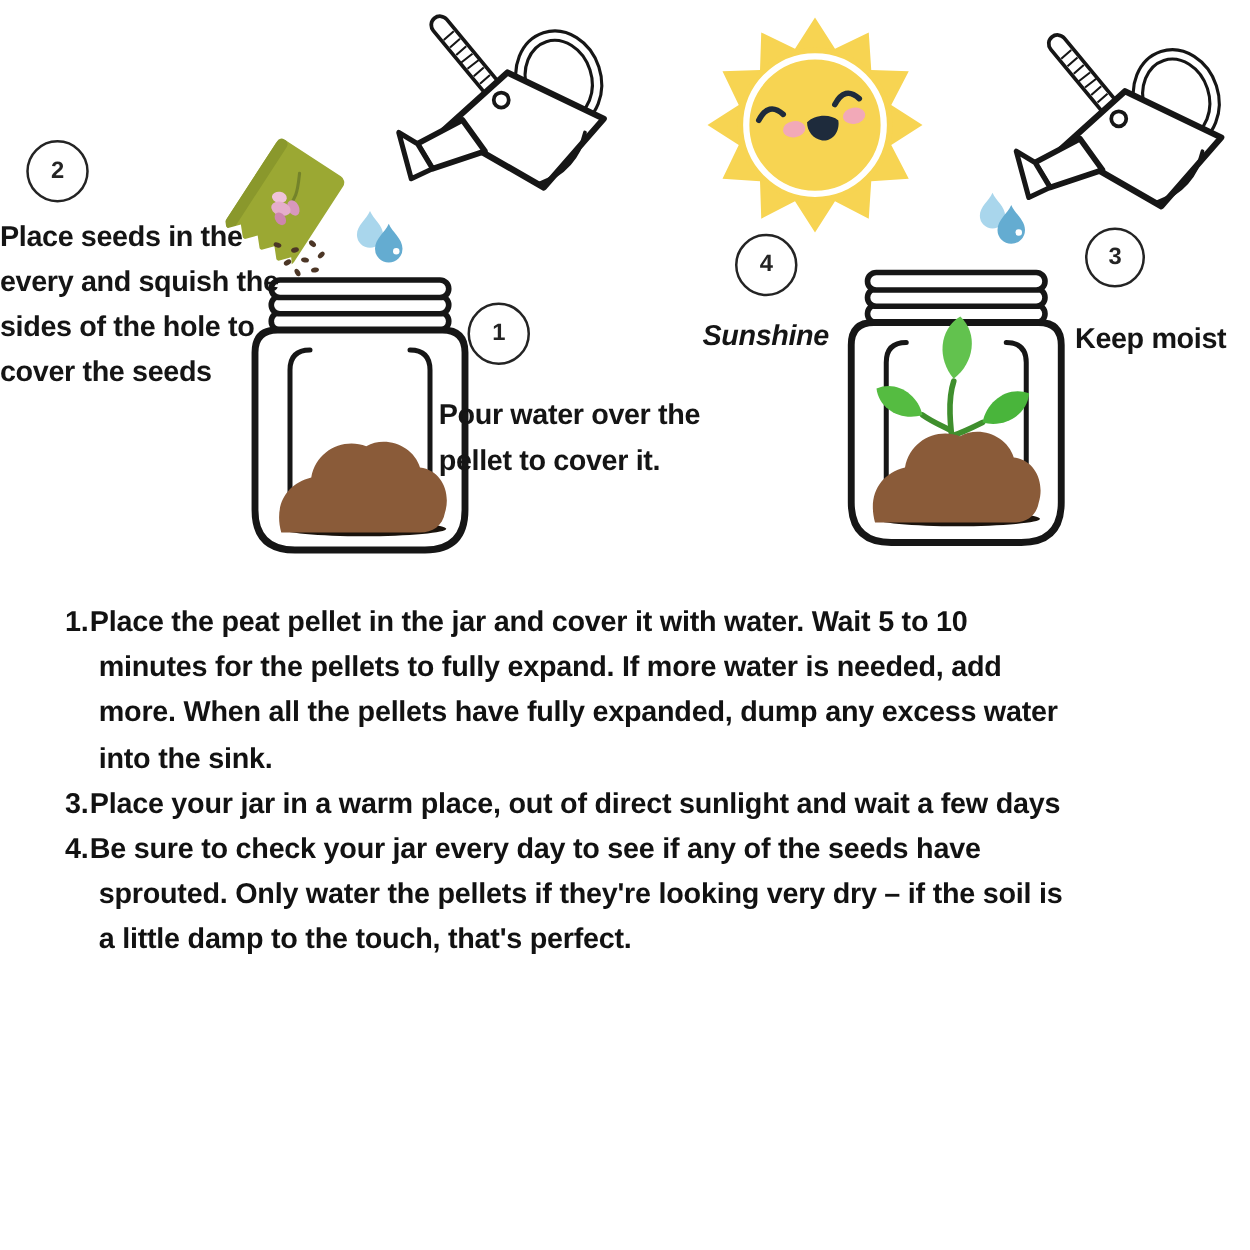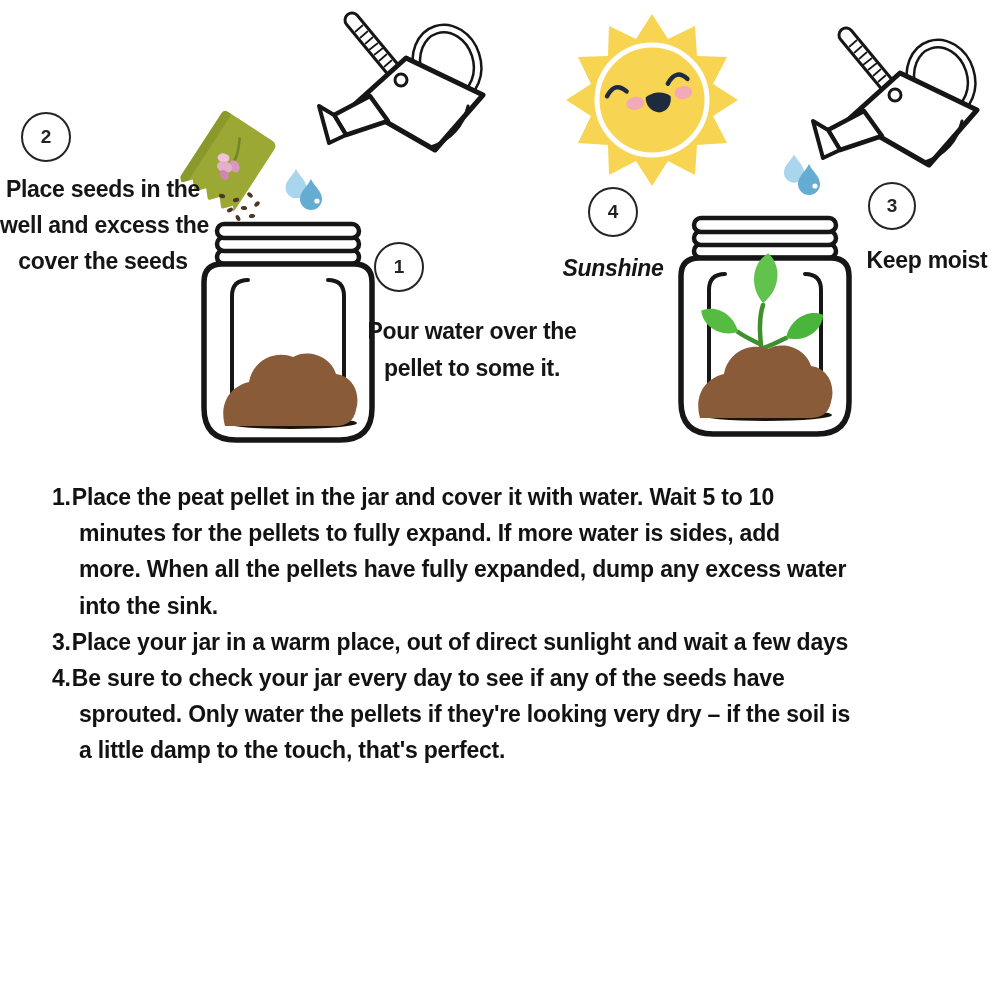--- a/index.html
+++ b/index.html
@@ -2,21 +2,21 @@
 <html><head>
 <meta charset="utf-8">
 <style>
   html,body{margin:0;padding:0;background:#fff;}
   .canvas{position:relative;width:1000px;height:1000px;background:#ffffff;overflow:hidden;
           font-family:"Liberation Sans",sans-serif;color:#151515;}
   .art{position:absolute;left:0;top:0;}
   .badge{position:absolute;width:50px;height:50px;border:2.5px solid #242424;border-radius:50%;
          background:#fff;display:flex;align-items:center;justify-content:center;
          font-weight:700;font-size:19px;color:#242424;box-sizing:border-box;}
-  .caption{position:absolute;font-weight:700;font-size:23px;line-height:36px;text-align:center;
+  .caption{position:absolute;font-weight:700;font-size:23px;line-height:36px;
            color:#151515;letter-spacing:-0.3px;}
   .cap-line{white-space:pre;}
   .instructions{position:absolute;left:52px;top:479px;width:940px;font-weight:700;
                 font-size:23px;line-height:36.2px;letter-spacing:-0.2px;color:#121212;}
   .ins-line{white-space:pre;}
   .ins-line.cont{padding-left:27px;}
   .ins-num{padding-right:1px;}
 </style>
 </head>
 <body>
@@ -145,42 +145,43 @@
     </div>
   <div class="badge" style="left:588px;top:187px;">
       <span>4</span>
     </div>
   <div class="badge" style="left:868px;top:182px;width:48px;height:48px;">
       <span>3</span>
     </div>
 
   <div class="caption" style="left:0px;top:171px;width:206px;">
     <div class="cap-line">Place seeds in the</div>
-    <div class="cap-line">well and excess the</div>
+    <div class="cap-line">every and squish the</div>
+    <div class="cap-line">sides of the hole to</div>
     <div class="cap-line">cover the seeds</div>
   </div>
 
   <div class="caption" style="left:351px;top:313px;width:242px;line-height:36.5px;">
     <div class="cap-line">Pour water over the</div>
-    <div class="cap-line">pellet to some it.</div>
+    <div class="cap-line">pellet to cover it.</div>
   </div>
 
   <div class="caption" style="left:562px;top:250px;width:102px;font-style:italic;">
     <div class="cap-line">Sunshine</div>
   </div>
 
-  <div class="caption" style="left:860px;top:242px;width:134px;">
+  <div class="caption" style="left:860px;top:252px;width:134px;">
     <div class="cap-line">Keep moist</div>
   </div>
 
   <div class="instructions">
 
     <div>
       <div class="ins-line"><span class="ins-num">1.</span><span>Place the peat pellet in the jar and cover it with water. Wait 5 to 10</span></div>
-      <div class="ins-line cont">minutes for the pellets to fully expand. If more water is sides, add</div>
+      <div class="ins-line cont">minutes for the pellets to fully expand. If more water is needed, add</div>
       <div class="ins-line cont">more. When all the pellets have fully expanded, dump any excess water</div>
       <div class="ins-line cont">into the sink.</div>
     </div>
 
 
     <div>
       <div class="ins-line"><span class="ins-num">3.</span><span>Place your jar in a warm place, out of direct sunlight and wait a few days</span></div>
     </div>
 
     <div>

